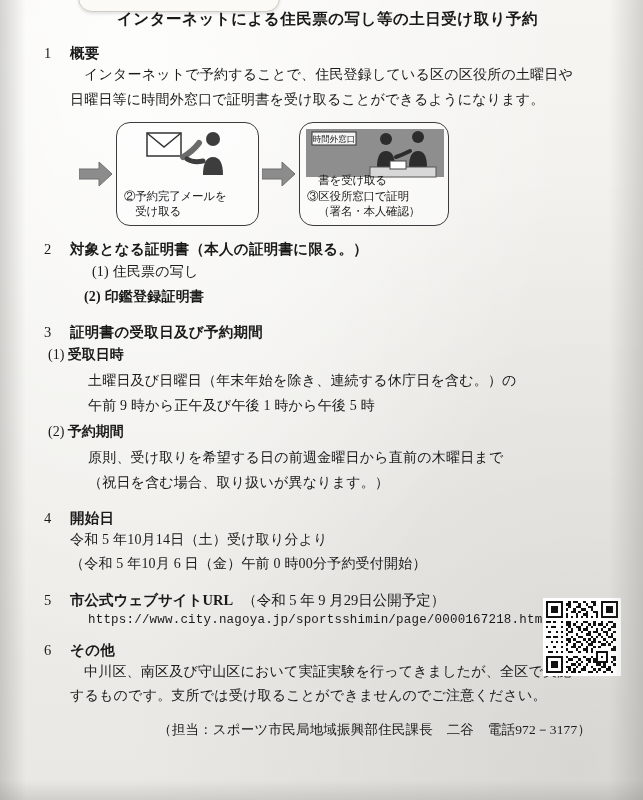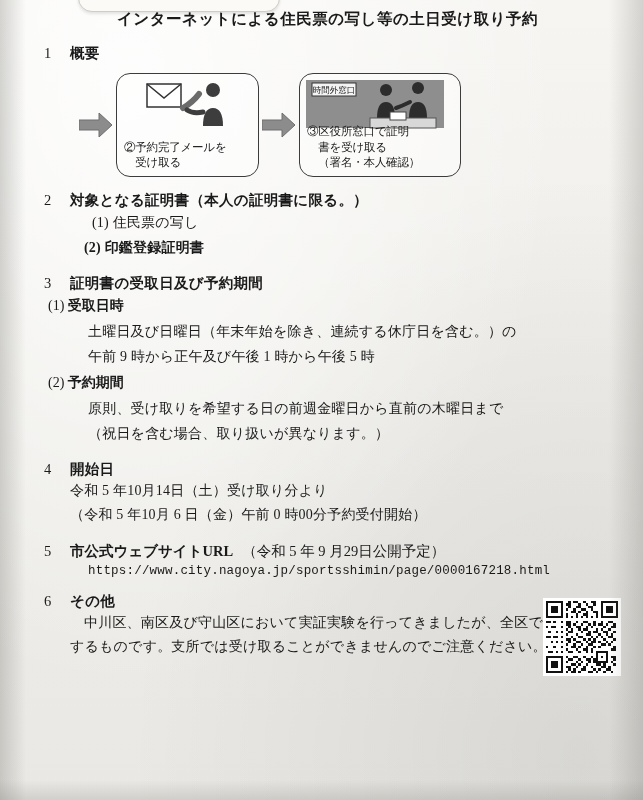--- a/index.html
+++ b/index.html
@@ -132,21 +132,21 @@
   }
   .flow-box {
     border: 1.6px solid #3c3c3c;
     border-radius: 14px;
     width: 143px;
     height: 104px;
     position: relative;
     background: rgba(255,255,255,0.45);
     box-sizing: border-box;
   }
-  .flow-box.wide { width: 162px; }
+  .flow-box.wide { width: 150px; }
   .flow-cap {
     position: absolute;
     left: 7px;
     right: 5px;
     bottom: 5px;
     font-size: 11.5px;
     line-height: 1.35;
     letter-spacing: -0.2px;
   }
   .flow-art {
@@ -192,20 +192,24 @@
 <div class="page">
 
   <div class="top-curl"></div>
 
   <div class="doc-title">インターネットによる住民票の写し等の土日受け取り予約</div>
 
   <div class="section">
     <div class="sec-head">
       <span class="sec-num">1</span>
       <span class="sec-title">概要</span>
+    </div>
+    <div class="sec-body">
+      <div class="indent1">インターネットで予約することで、住民登録している区の区役所の土曜日や</div>
+      <div>日曜日等に時間外窓口で証明書を受け取ることができるようになります。</div>
     </div>
 
     <div class="flow">
 
 
       <div class="arrow">
         <svg width="34" height="26" viewBox="0 0 34 26">
           <path d="M0 8 H20 V1 L33 13 L20 25 V18 H0 Z" fill="#8c8c8c" stroke="#6e6e6e" stroke-width="1"></path>
         </svg>
       </div>
@@ -242,22 +246,22 @@
             <circle cx="86" cy="12" r="6" fill="#2c2c2c"></circle>
             <path d="M77 40 q0 -16 9 -16 q9 0 9 16 z" fill="#2c2c2c"></path>
             <circle cx="118" cy="10" r="6" fill="#2c2c2c"></circle>
             <path d="M109 40 q0 -16 9 -16 q9 0 9 16 z" fill="#2c2c2c"></path>
             <path d="M110 24 q-8 4 -14 6" stroke="#2c2c2c" stroke-width="4" fill="none" stroke-linecap="round"></path>
             <rect x="70" y="40" width="66" height="10" fill="#d8d8d8" stroke="#555" stroke-width="1"></rect>
             <rect x="90" y="34" width="16" height="8" fill="#fff" stroke="#444" stroke-width="1"></rect>
           </svg>
         </div>
         <div class="flow-cap">
+          <div>　書を受け取る</div>
           <div>③区役所窓口で証明</div>
-          <div>　書を受け取る</div>
           <div>　（署名・本人確認）</div>
         </div>
       </div>
 
     </div>
   </div>
 
   <div class="section">
     <div class="sec-head">
       <span class="sec-num">2</span>
@@ -323,20 +327,21 @@
     <div class="sec-head">
       <span class="sec-num">6</span>
       <span class="sec-title">その他</span>
     </div>
     <div class="sec-body">
       <div class="indent1">中川区、南区及び守山区において実証実験を行ってきましたが、全区で実施</div>
       <div>するものです。支所では受け取ることができませんのでご注意ください。</div>
     </div>
   </div>
 
+  <div class="footer-note">（担当：スポーツ市民局地域振興部住民課長　二谷　電話972－3177）</div>
 
 </div>
 
 <div class="qr">
   <svg width="72" height="72" viewBox="0 0 29 29" shape-rendering="crispEdges">
     <rect width="29" height="29" fill="#ffffff"></rect>
     <g fill="#111111">
 
       <rect x="0" y="0" width="7" height="1"></rect>
         <rect x="0" y="6" width="7" height="1"></rect>

